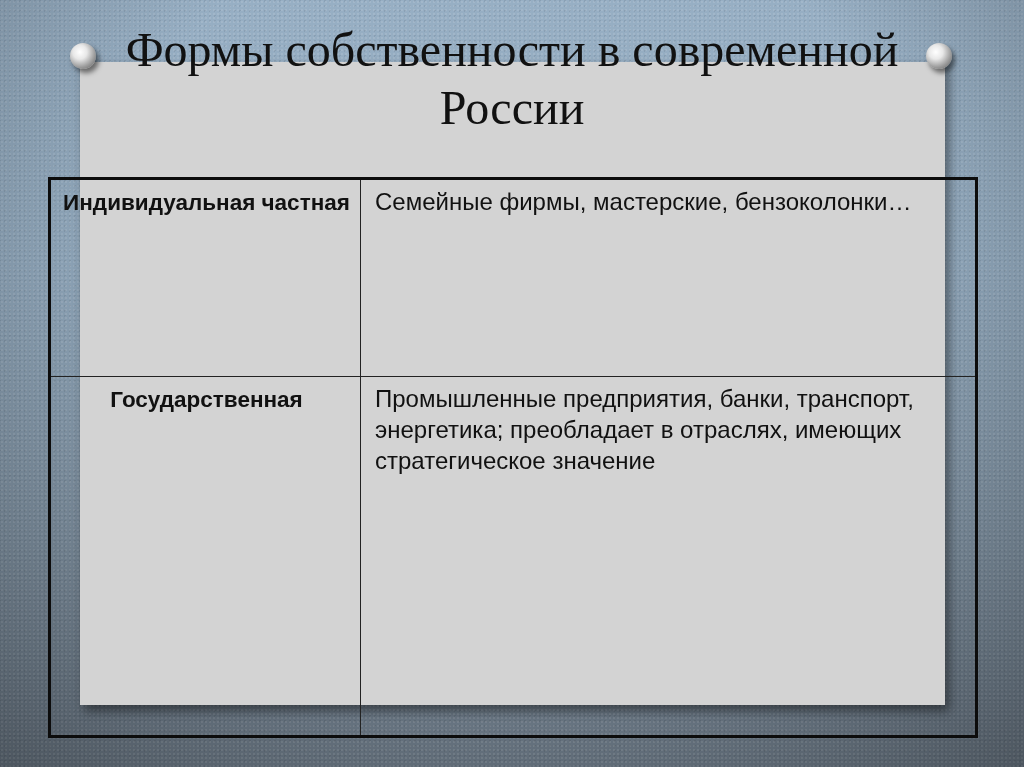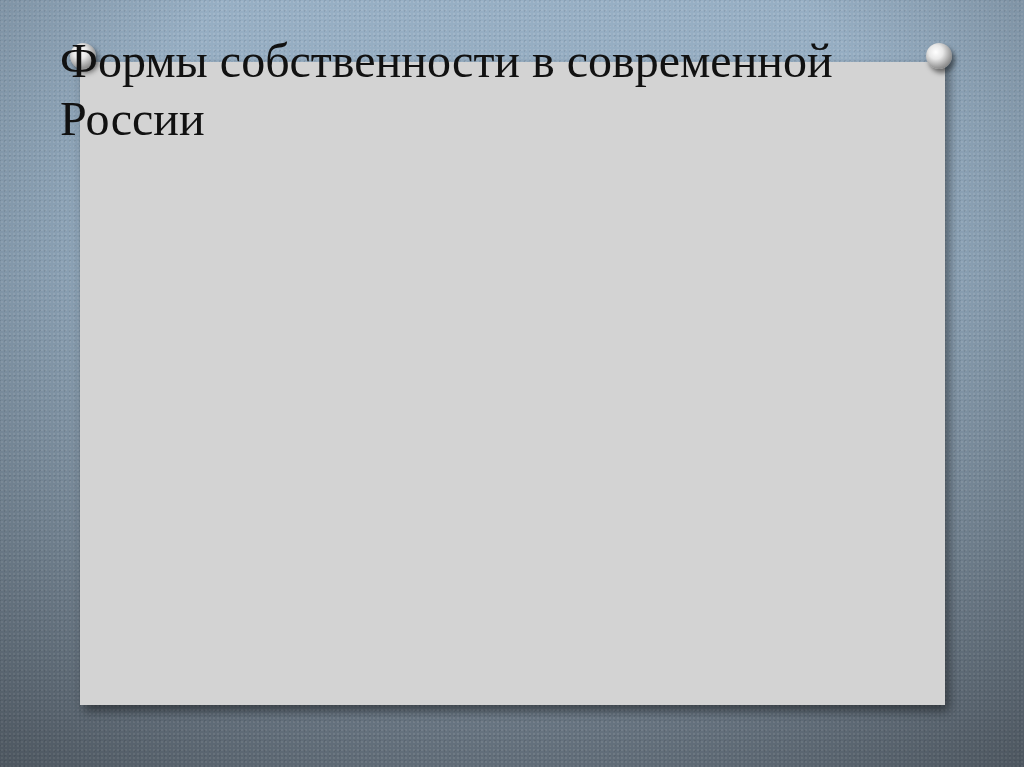--- a/index.html
+++ b/index.html
@@ -19,22 +19,22 @@
   .vignette {
     position: absolute; inset: 0;
     background: radial-gradient(ellipse at 50% 35%, rgba(0,0,0,0) 55%, rgba(0,0,0,0.28) 100%);
   }
   .panel {
     position: absolute; left: 80px; top: 62px; width: 865px; height: 643px;
     background: #d3d3d3;
     box-shadow: 4px 6px 10px rgba(0,0,0,0.45);
   }
   .title {
-    position: absolute; left: 60px; top: 32px; width: 904px;
-    margin: 0;
+    position: absolute; left: 60px; top: 21px; width: 904px;
+    text-align: center; margin: 0;
     font-family: "Liberation Serif", "DejaVu Serif", serif;
     font-weight: normal; font-size: 48px; line-height: 58px; color: #111;
   }
   .pin {
     position: absolute; width: 26px; height: 26px; border-radius: 50%;
     background: radial-gradient(circle at 38% 35%, #ffffff 0%, #e8e8e8 30%, #9a9a9a 65%, #555 100%);
     box-shadow: 3px 4px 5px rgba(0,0,0,0.5);
   }
   .pin.tl { left: 70px; top: 43px; }
   .pin.tr { left: 926px; top: 43px; }
@@ -69,14 +69,22 @@
 <div class="vignette"></div>
 
 <div class="panel"></div>
 <div class="pin tl"></div>
 <div class="pin tr"></div>
 
 <h1 class="title">Формы собственности в современной России</h1>
 
 <table class="forms">
   <tbody>
+      <tr class="r1">
+    <td class="kind">Индивидуальная частная</td>
+    <td class="desc">Семейные фирмы, мастерские, бензоколонки…</td>
+  </tr>
+  <tr class="r2">
+    <td class="kind">Государственная</td>
+    <td class="desc">Промышленные предприятия, банки, транспорт, энергетика; преобладает в отраслях, имеющих стратегическое значение</td>
+  </tr>
 </tbody>
   </table>
 
 </body></html>

